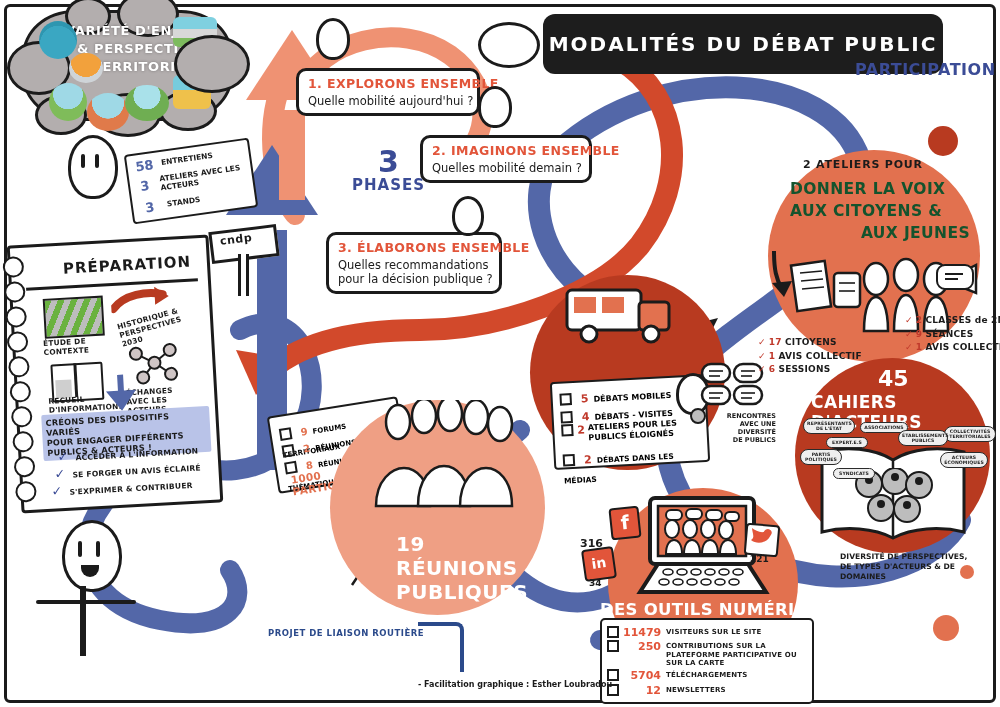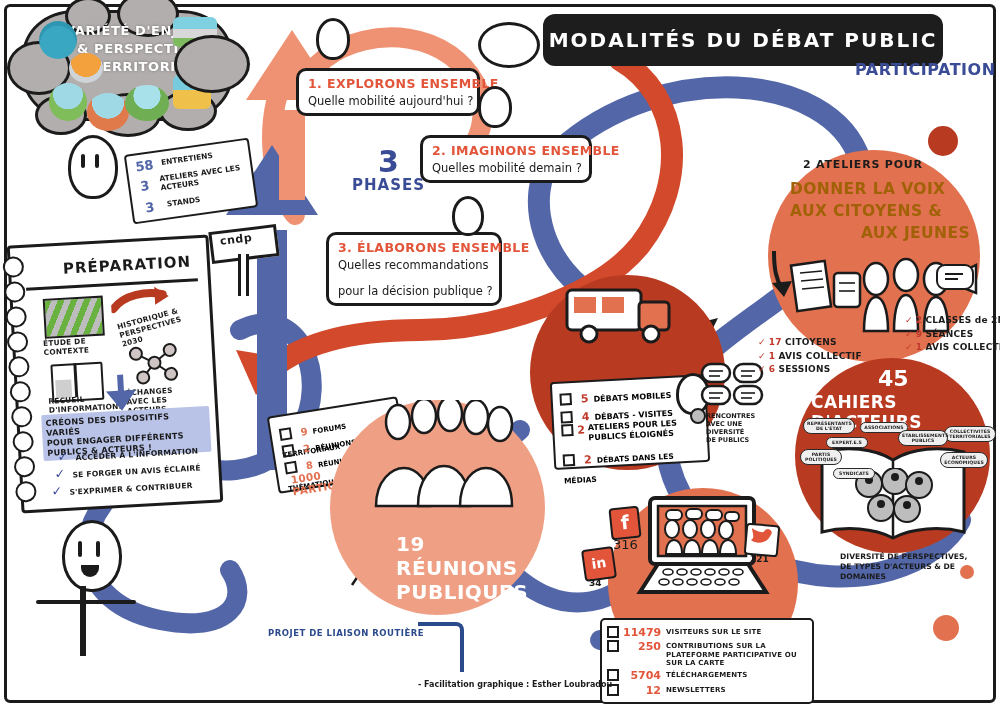--- a/index.html
+++ b/index.html
@@ -8,21 +8,21 @@
     position:relative;width:1000px;height:707px;overflow:hidden;
     background:#ffffff;
   }
   .frame{
     position:absolute;left:4px;top:4px;width:992px;height:699px;
     border:3px solid #1b1b1b;border-radius:6px;box-sizing:border-box;
   }
   .abs{position:absolute;}
   
   .title-pill{
-    left:543px;top:14px;width:400px;height:52px;background:#1d1d1d;
+    left:543px;top:14px;width:400px;height:60px;background:#1d1d1d;
     border-radius:12px;display:flex;align-items:center;justify-content:center;
   }
   .title-pill span{color:#fff;font-size:20px;font-weight:bold;letter-spacing:2px;}
   
   .cloud{
     left:22px;top:10px;width:205px;height:105px;background:#b3aeae;
     border:3px solid #1b1b1b;border-radius:52px/46px;
   }
   .cloud:before,.cloud:after{
     content:"";position:absolute;background:#b3aeae;border:3px solid #1b1b1b;border-radius:50%;
@@ -252,21 +252,21 @@
     <div class="h"><span>1.</span> <span>EXPLORONS ENSEMBLE</span></div>
     <div class="b">Quelle mobilité aujourd'hui ?</div>
   </div>
   <div class="abs sbox" style="left:420px;top:135px;width:148px;">
     <div class="h"><span>2.</span> <span>IMAGINONS ENSEMBLE</span></div>
     <div class="b">Quelles mobilité demain ?</div>
   </div>
   <div class="abs sbox" style="left:326px;top:232px;width:152px;">
     <div class="h"><span>3.</span> <span>ÉLABORONS ENSEMBLE</span></div>
     <div class="b">Quelles recommandations</div>
-    <div class="b" style="margin-top:12px;">pour la décision publique ?</div>
+    <div class="b" style="margin-top:0;">pour la décision publique ?</div>
   </div>
 
   <div class="abs" style="left:316px;top:18px;width:28px;height:36px;background:#fff;border:3px solid #1b1b1b;border-radius:50% 50% 46% 46%;"></div>
   <div class="abs" style="left:478px;top:86px;width:28px;height:36px;background:#fff;border:3px solid #1b1b1b;border-radius:50% 50% 46% 46%;"></div>
   <div class="abs" style="left:452px;top:196px;width:26px;height:34px;background:#fff;border:3px solid #1b1b1b;border-radius:50% 50% 46% 46%;"></div>
   <div class="abs" style="left:478px;top:22px;width:56px;height:40px;background:#fff;border:3px solid #1b1b1b;border-radius:50%;"></div>
 
   <div class="abs card" style="left:272px;top:406px;width:128px;height:74px;transform:rotate(-9deg);">
     <div class="abs" style="left:8px;top:7px;">
       <span class="cb"></span>
@@ -366,33 +366,33 @@
           <line x1="9" y1="14" x2="20" y2="14"></line>
         <line x1="41" y1="9" x2="55" y2="9"></line>
           <line x1="41" y1="14" x2="52" y2="14"></line>
         <line x1="9" y1="31" x2="23" y2="31"></line>
           <line x1="9" y1="36" x2="20" y2="36"></line>
         <line x1="41" y1="31" x2="55" y2="31"></line>
           <line x1="41" y1="36" x2="52" y2="36"></line>
       </g>
     </svg>
   </div>
-  <div class="abs" style="left:706px;top:412px;width:70px;font-size:6.5px;font-weight:bold;color:#1b1b1b;line-height:8px;text-align:left;">
+  <div class="abs" style="left:706px;top:412px;width:70px;font-size:6.5px;font-weight:bold;color:#1b1b1b;line-height:8px;text-align:right;">
     <div>RENCONTRES</div>
     <div>AVEC UNE DIVERSITÉ</div>
     <div>DE PUBLICS</div>
   </div>
 
   <div class="abs mod5">
     <div>PARTICIPATION</div>
   </div>
 
   <div class="circ abs" style="left:768px;top:150px;width:212px;height:212px;background:#e2714f;"></div>
   <div class="abs" style="left:803px;top:158px;color:#1b1b1b;font-weight:bold;font-size:11px;letter-spacing:.8px;">2 ATELIERS POUR</div>
-  <div class="abs" style="left:790px;top:178px;width:180px;color:#a16207;font-weight:bold;font-size:15.5px;line-height:22px;letter-spacing:.4px;">
+  <div class="abs" style="left:790px;top:178px;width:180px;color:#14532d;font-weight:bold;font-size:15.5px;line-height:22px;letter-spacing:.4px;">
     <div>DONNER LA VOIX</div>
     <div>AUX CITOYENS &amp;</div>
     <div style="text-align:right;">AUX JEUNES</div>
   </div>
 
   <div class="abs" style="left:760px;top:245px;width:230px;height:90px;">
     <svg width="230" height="90">
       <path d="M14,6 C14,24 16,34 22,44" fill="none" stroke="#1b1b1b" stroke-width="4"></path>
       <polygon points="24,52 12,38 32,36" fill="#1b1b1b"></polygon>
       <g fill="#fff" stroke="#1b1b1b" stroke-width="2.5">
@@ -508,30 +508,31 @@
           <ellipse cx="46" cy="86" rx="5" ry="3"></ellipse>
         <ellipse cx="60" cy="86" rx="5" ry="3"></ellipse>
           <ellipse cx="74" cy="86" rx="5" ry="3"></ellipse>
         <ellipse cx="88" cy="86" rx="5" ry="3"></ellipse>
           <ellipse cx="102" cy="86" rx="5" ry="3"></ellipse>
       </g>
     </svg>
   </div>
 
   <div class="abs" style="left:610px;top:507px;width:26px;height:28px;background:#e2553a;border:2.5px solid #1b1b1b;border-radius:4px;transform:rotate(-6deg);color:#fff;font-weight:bold;font-size:19px;text-align:center;line-height:26px;">f</div>
-  <div class="abs" style="left:613px;top:537px;color:#1b1b1b;font-weight:normal;font-size:13px;">316</div>
+  <div class="abs" style="left:580px;top:537px;color:#1b1b1b;font-weight:bold;font-size:11px;">316</div>
   <div class="abs" style="left:583px;top:548px;width:28px;height:28px;background:#e2553a;border:2.5px solid #1b1b1b;border-radius:4px;transform:rotate(-8deg);color:#fff;font-weight:bold;font-size:14px;text-align:center;line-height:26px;">in</div>
   <div class="abs" style="left:589px;top:578px;color:#1b1b1b;font-weight:bold;font-size:9px;">34</div>
   <div class="abs" style="left:745px;top:524px;width:30px;height:28px;background:#fff;border:2.5px solid #1b1b1b;border-radius:4px;transform:rotate(5deg);">
     <svg width="26" height="24" style="margin:1px 0 0 2px;">
         <path d="M2,14 C8,18 18,16 21,8 C23,5 22,3 20,2 C18,1 15,2 14,5 C10,6 5,4 2,2 C3,8 6,11 2,14 Z" fill="#e2553a"></path>
       </svg>
   </div>
   <div class="abs" style="left:750px;top:554px;color:#1b1b1b;font-weight:bold;font-size:9px;">221</div>
 
+  <div class="abs" style="left:600px;top:600px;color:#fff;font-weight:bold;font-size:16.5px;letter-spacing:.3px;">DES OUTILS NUMÉRIQUES</div>
 
   <div class="abs dt-card">
     <div class="dt-row">
       <span class="cb"></span>
       <span class="dt-n">11479</span>
       <span class="dt-t">VISITEURS SUR LE SITE</span>
     </div>
     <div class="dt-row">
       <span class="cb"></span>
       <span class="dt-n">250</span>

